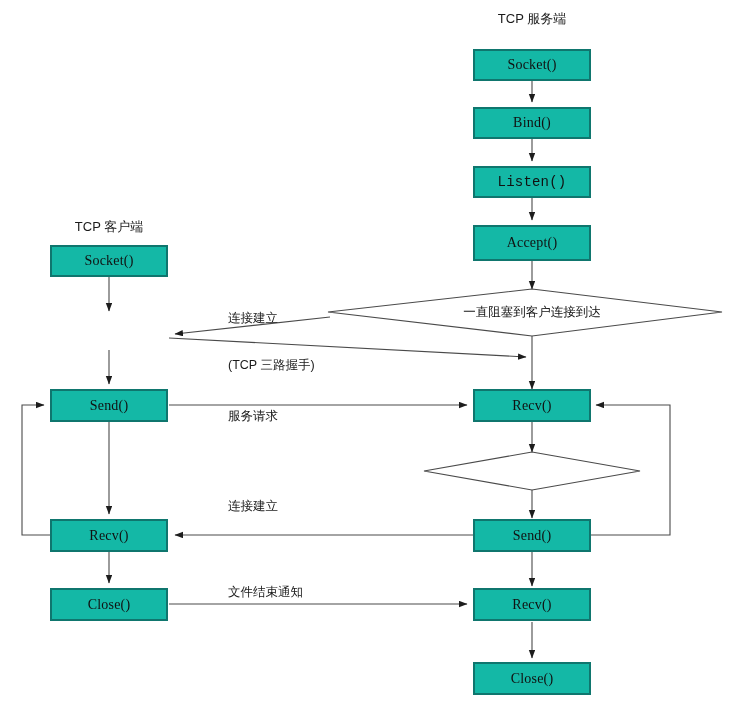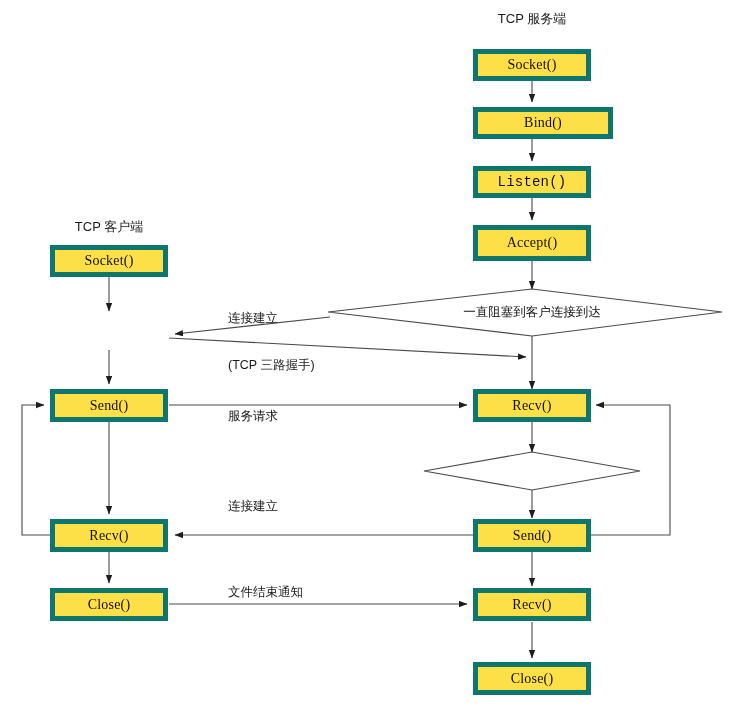--- a/index.html
+++ b/index.html
@@ -17,22 +17,22 @@
     font-family:"Liberation Sans", sans-serif;
     font-size:13px;
     color:#1a1a1a;
     white-space:nowrap;
     text-align:center;
   }
 
   .node{
     position:absolute;
     box-sizing:border-box;
-    border:5px solid #0f766e;
-    background:#fde047;
+    border:2px solid #0f766e;
+    background:#14b8a6;
     display:flex;
     align-items:center;
     justify-content:center;
     font-family:"Liberation Serif", serif;
     font-size:14px;
     color:#111111;
     letter-spacing:0.2px;
   }
 
   .edge-label{
@@ -100,21 +100,21 @@
       <line x1="169" y1="604" x2="467" y2="604" marker-end="url(#ah)"></line>
 
     </g>
   </svg>
 
   <div class="col-title" style="left:49px; top:218px; width:120px;">TCP 客户端</div>
 
   <div class="col-title" style="left:472px; top:10px; width:120px;">TCP 服务端</div>
 
   <div class="node" style="left:473px; top:49px;  width:118px; height:32px;">Socket()</div>
-  <div class="node" style="left:473px; top:107px; width:140px; height:32px;">Bind()</div>
+  <div class="node" style="left:473px; top:107px; width:118px; height:32px;">Bind()</div>
   <div class="node" style="left:473px; top:166px; width:118px; height:32px;font-family:Liberation Mono, monospace;">Listen()</div>
   <div class="node" style="left:473px; top:225px; width:118px; height:36px;">Accept()</div>
   <div class="node" style="left:473px; top:389px; width:118px; height:33px;">Recv()</div>
   <div class="node" style="left:473px; top:519px; width:118px; height:33px;">Send()</div>
   <div class="node" style="left:473px; top:588px; width:118px; height:33px;">Recv()</div>
   <div class="node" style="left:473px; top:662px; width:118px; height:33px;">Close()</div>
 
   <div class="node" style="left:50px; top:245px; width:118px; height:32px;">Socket()</div>
   <div class="node" style="left:50px; top:389px; width:118px; height:33px;">Send()</div>
   <div class="node" style="left:50px; top:519px; width:118px; height:33px;">Recv()</div>

